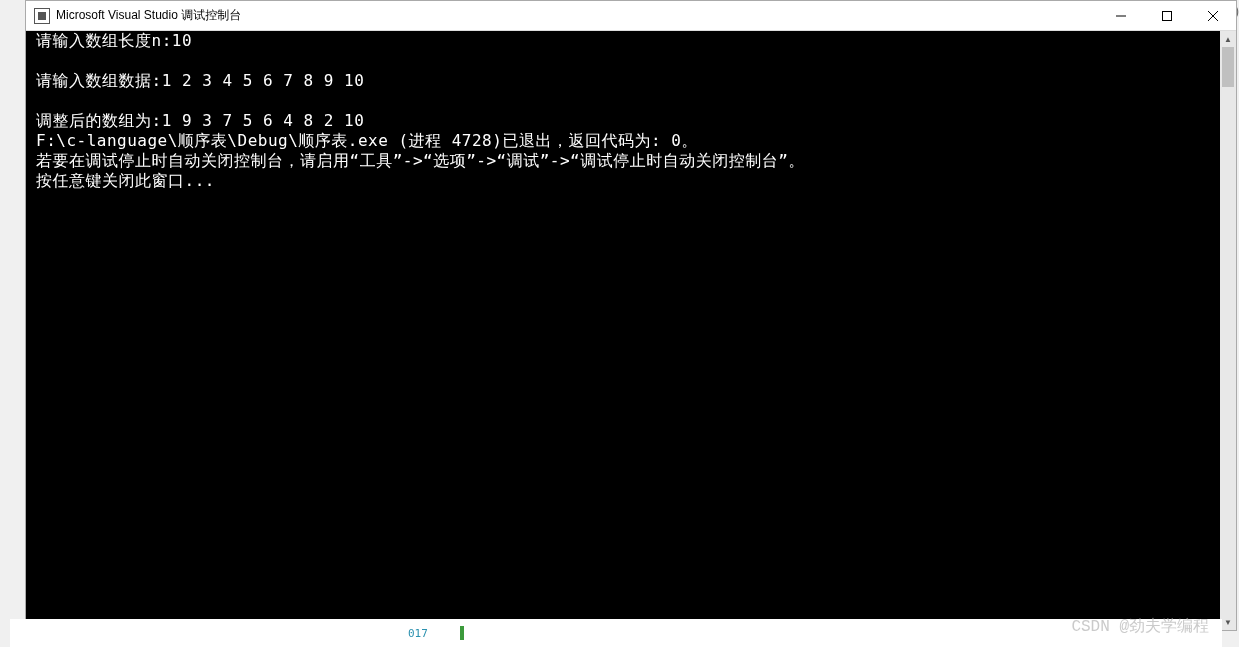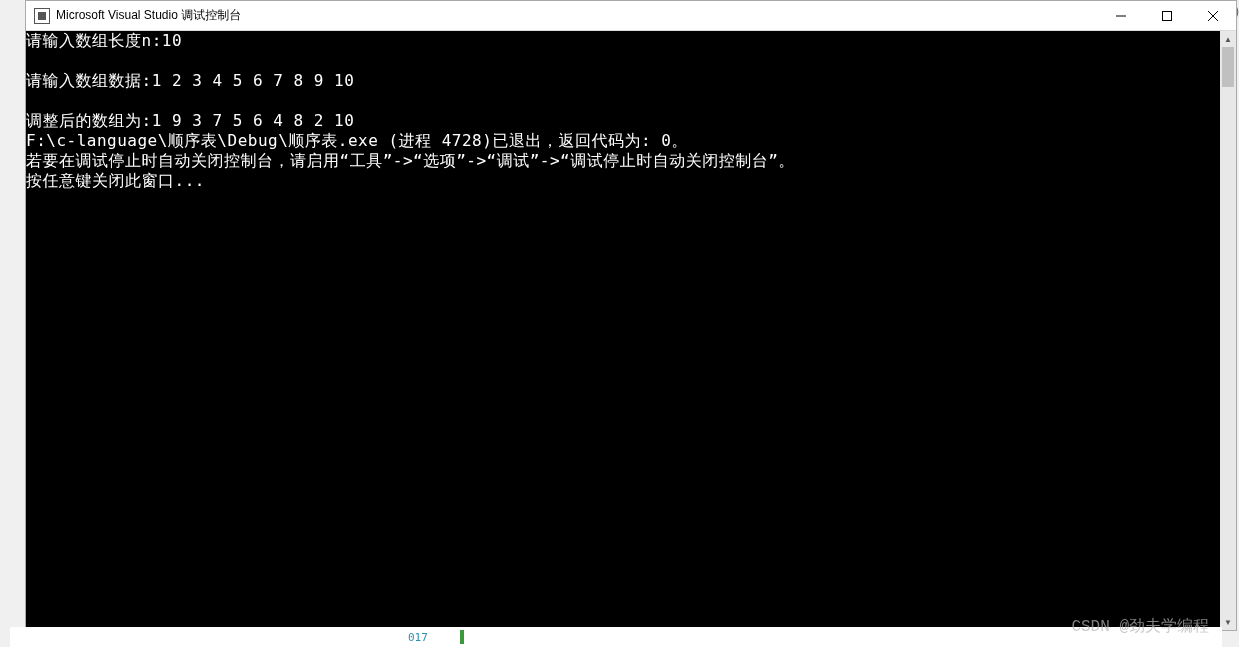--- a/index.html
+++ b/index.html
@@ -71,21 +71,21 @@
       flex: 1;
       background: #000;
       position: relative;
       overflow: hidden;
     }
     .console-content {
       color: #fff;
       font-family: "NSimSun", "SimSun", "Consolas", monospace;
       font-size: 16px;
       line-height: 20px;
-      padding: 0 0;
+      padding: 0 10px;
       white-space: pre-wrap;
       letter-spacing: 0.5px;
     }
     .scrollbar-vert {
       position: absolute;
       right: 0;
       top: 0;
       width: 16px;
       height: 100%;
       background: #e8e8e8;
@@ -121,21 +121,21 @@
       bottom: 10px;
       font-size: 16px;
       color: rgba(180, 180, 180, 0.7);
       font-family: Liberation Mono, monospace;
     }
     .bottom-strip {
       position: absolute;
       left: 10px;
       bottom: 0;
       width: 1212px;
-      height: 20px;
+      height: 28px;
       background: #fff;
       display: flex;
       align-items: center;
       font-size: 10px;
       color: #666;
     }
     .bottom-numbers {
       position: absolute;
       left: 398px;
       font-size: 11px;

